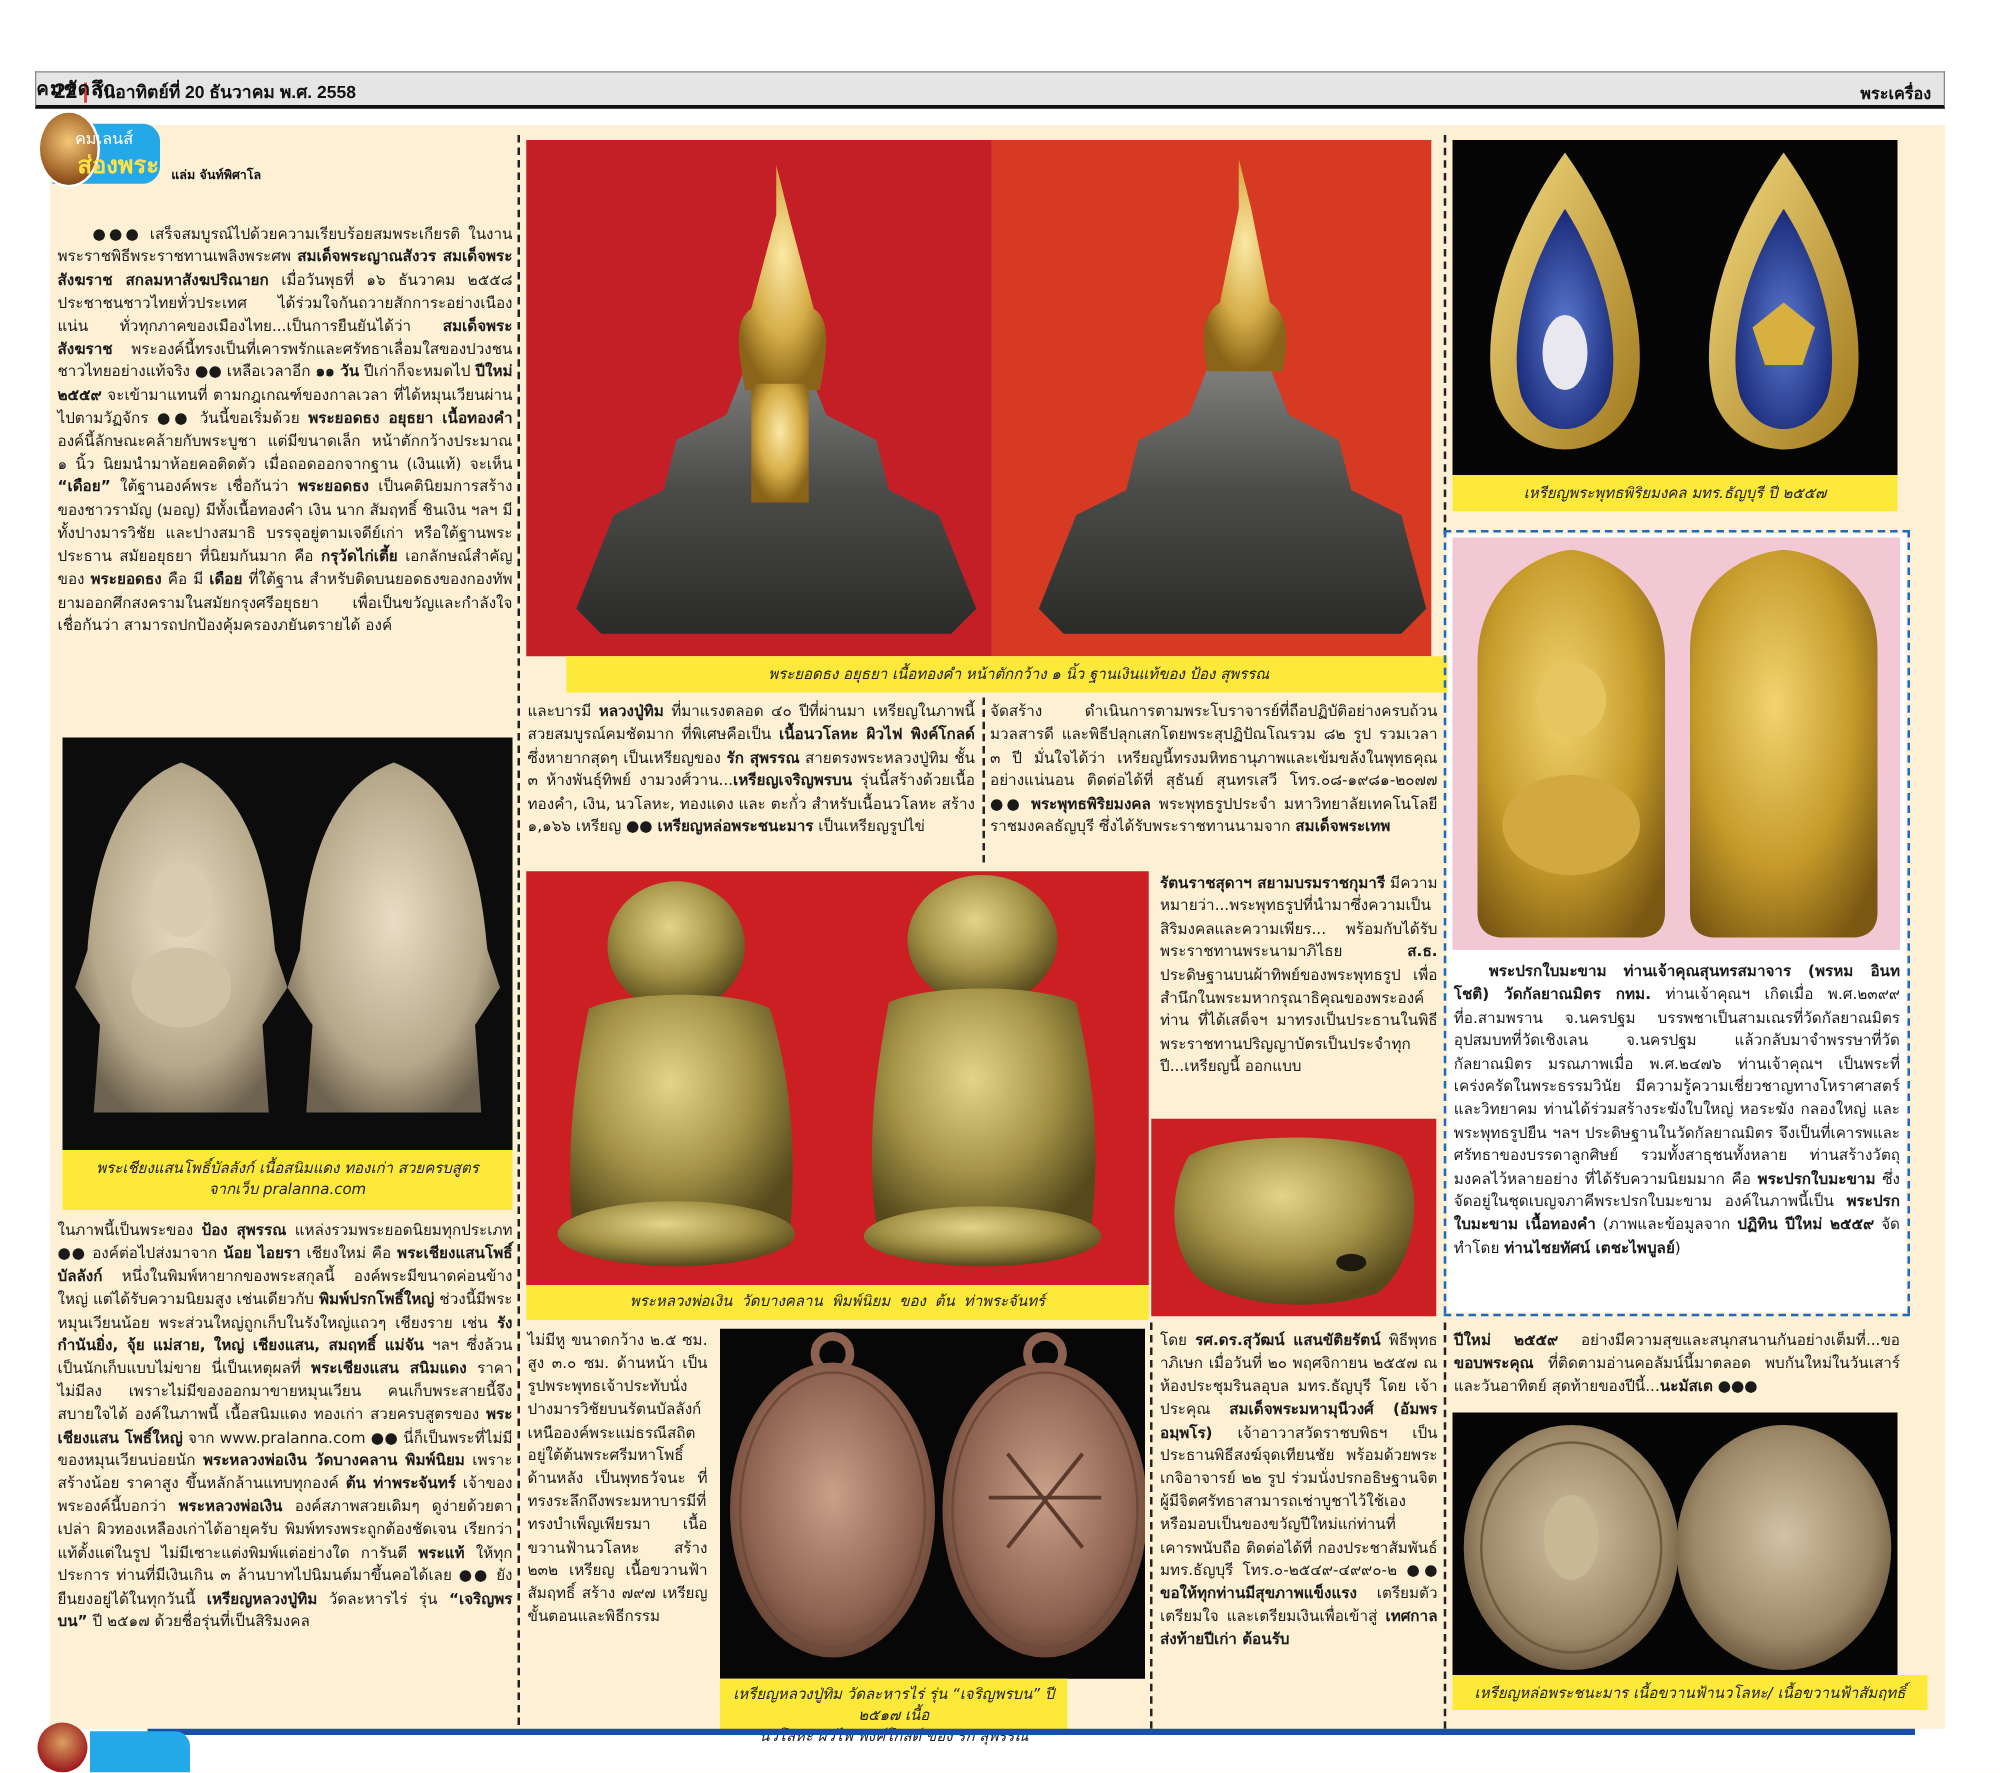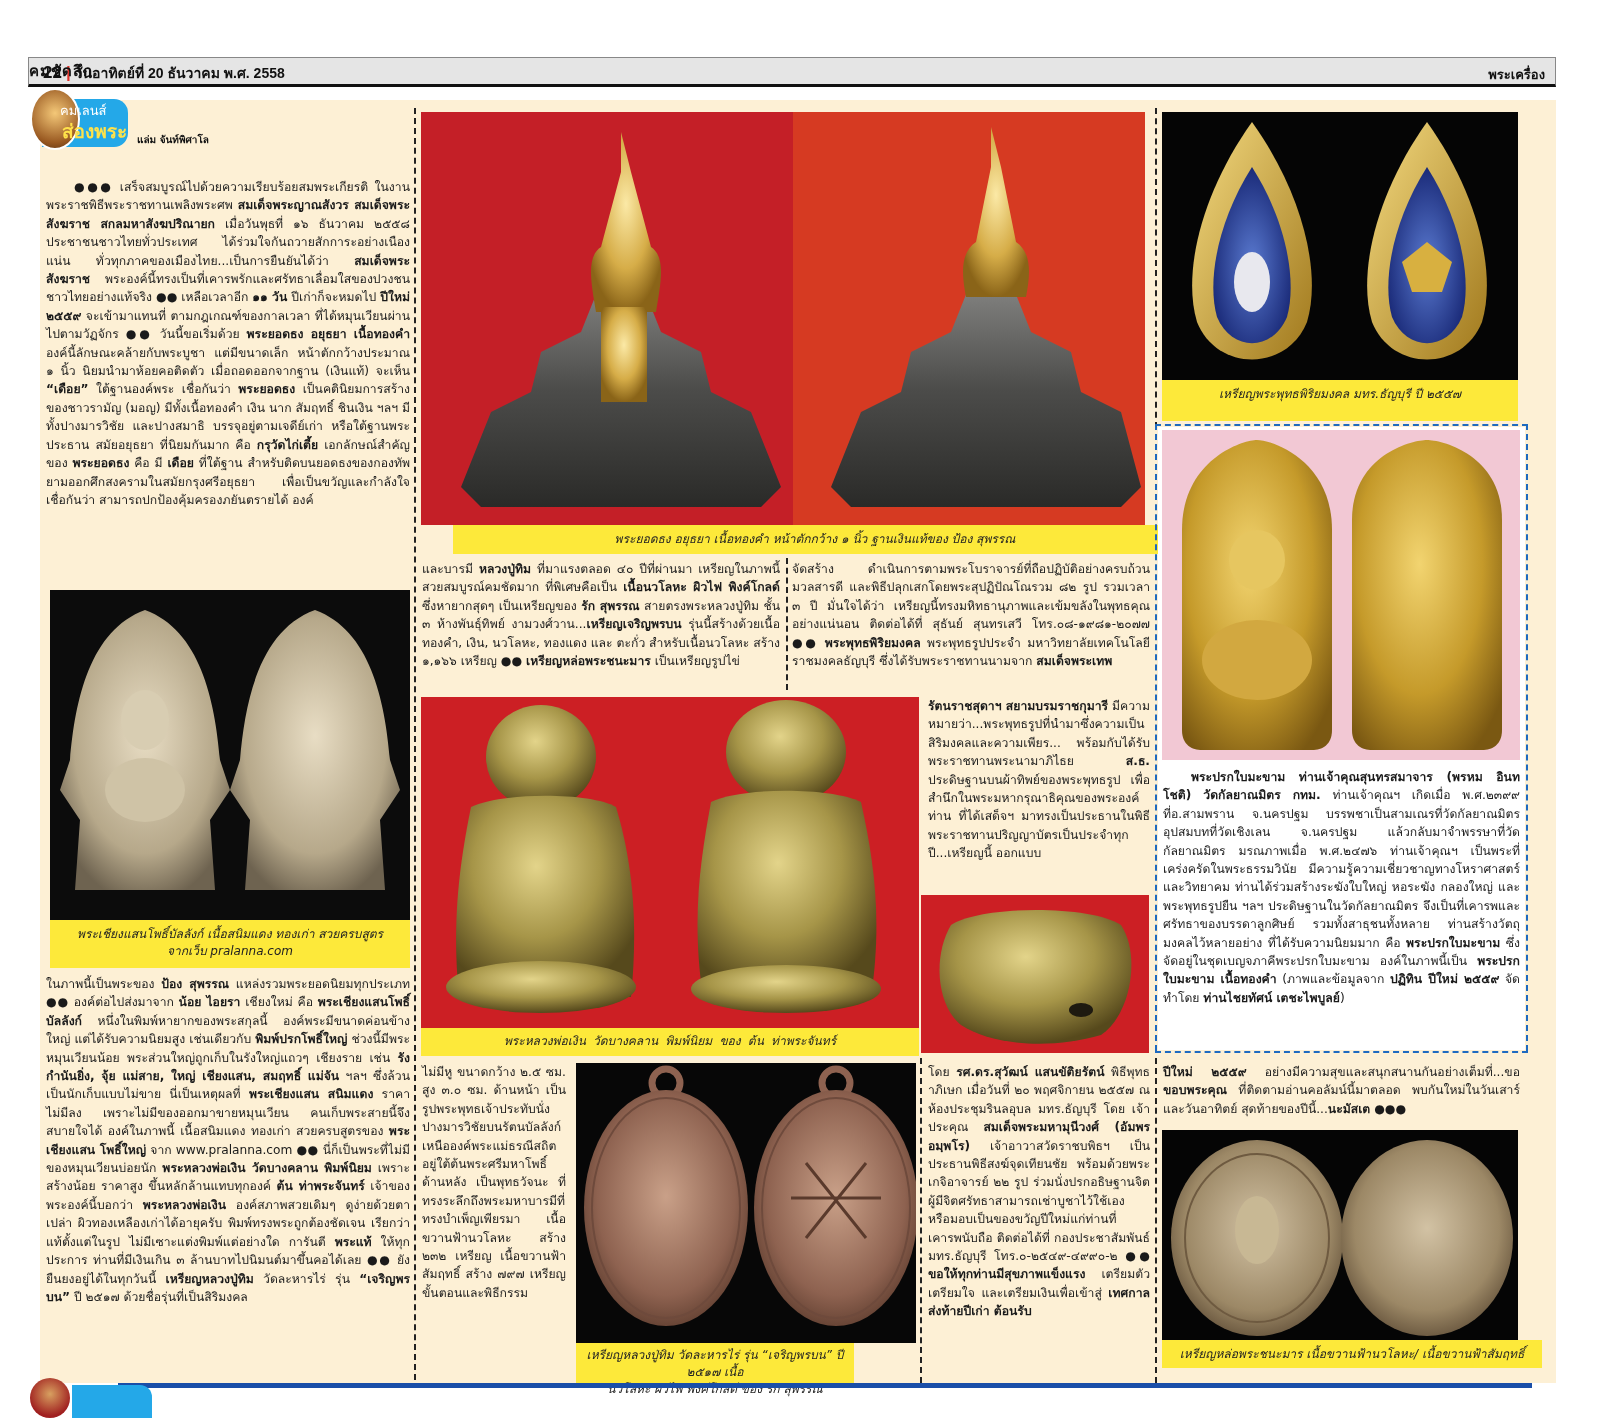--- a/index.html
+++ b/index.html
@@ -195,21 +195,21 @@
         </linearGradient>
     </defs>
     <path d="M90 10 C40 80 20 160 35 210 C55 260 125 260 145 210 C160 160 140 80 90 10 Z" fill="url(#goldframe)"></path>
     <path d="M90 55 C55 110 45 170 55 205 C70 240 110 240 125 205 C135 170 125 110 90 55 Z" fill="url(#blue)"></path>
     <ellipse cx="90" cy="170" rx="18" ry="30" fill="#e8e8ee"></ellipse>
     <path d="M265 10 C215 80 195 160 210 210 C230 260 300 260 320 210 C335 160 315 80 265 10 Z" fill="url(#goldframe)"></path>
     <path d="M265 55 C230 110 220 170 230 205 C245 240 285 240 300 205 C310 170 300 110 265 55 Z" fill="url(#blue)"></path>
     <path d="M240 150 L265 130 L290 150 L280 180 L250 180 Z" fill="#d8b040"></path>
   </svg>
 </div>
-<div class="caption" style="left:1162px; top:380px; width:356px; height:41px;">
+<div class="caption" style="left:1162px; top:380px; width:356px; height:29px;">
   <div>เหรียญพระพุทธพิริยมงคล มทร.ธัญบุรี ปี ๒๕๕๗</div>
 </div>
 
 <div class="hrule-blue" style="left:1155px; top:424px; width:373px;"></div>
 <div class="hrule-blue" style="left:1155px; top:1051px; width:373px;"></div>
 <div class="vrule blue" style="left:1155px; top:424px; height:627px;"></div>
 <div class="vrule blue" style="left:1526px; top:424px; height:627px;"></div>
 <div style="position:absolute; left:1158px; top:427px; width:367px; height:623px; background:#ffffff;"></div>
 
 <div class="photo" style="left:1162px; top:430px; width:358px; height:330px; background:#f2c8d4;">

